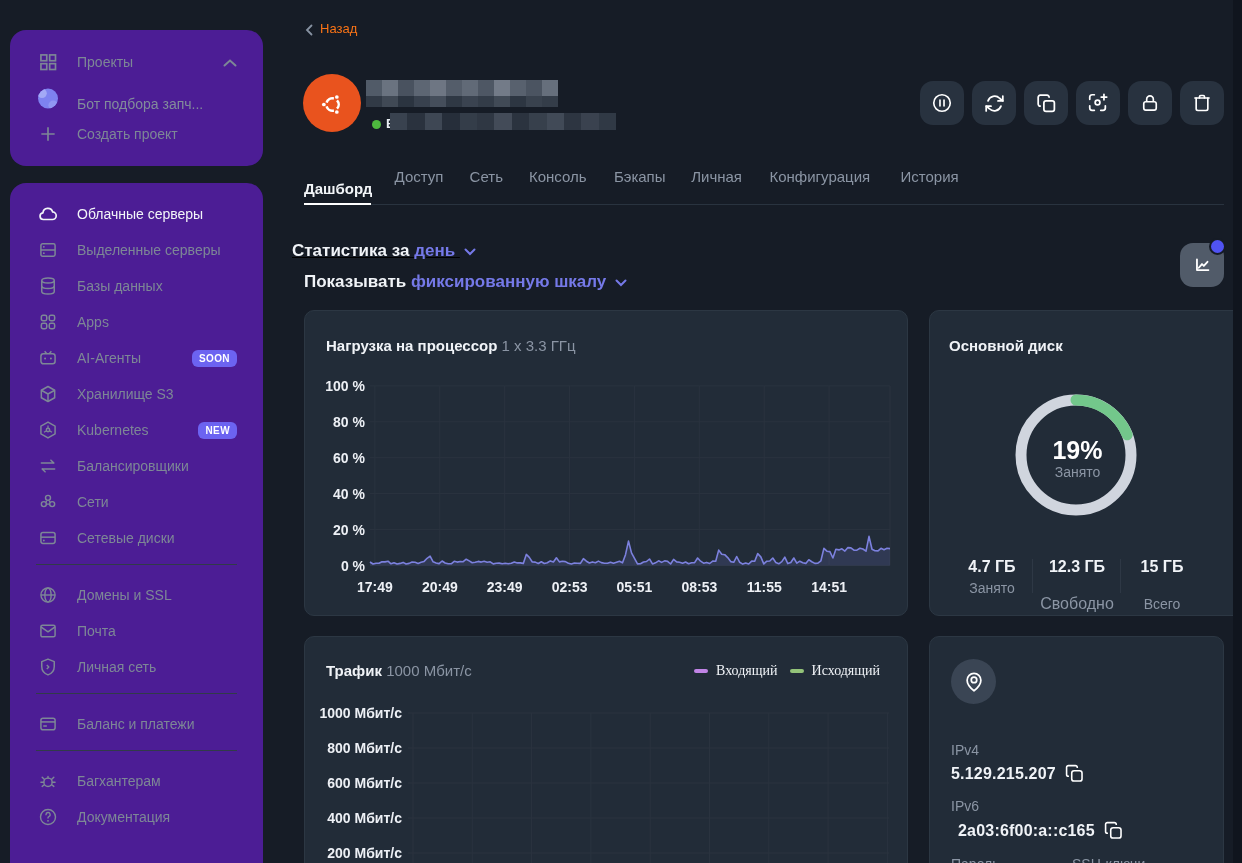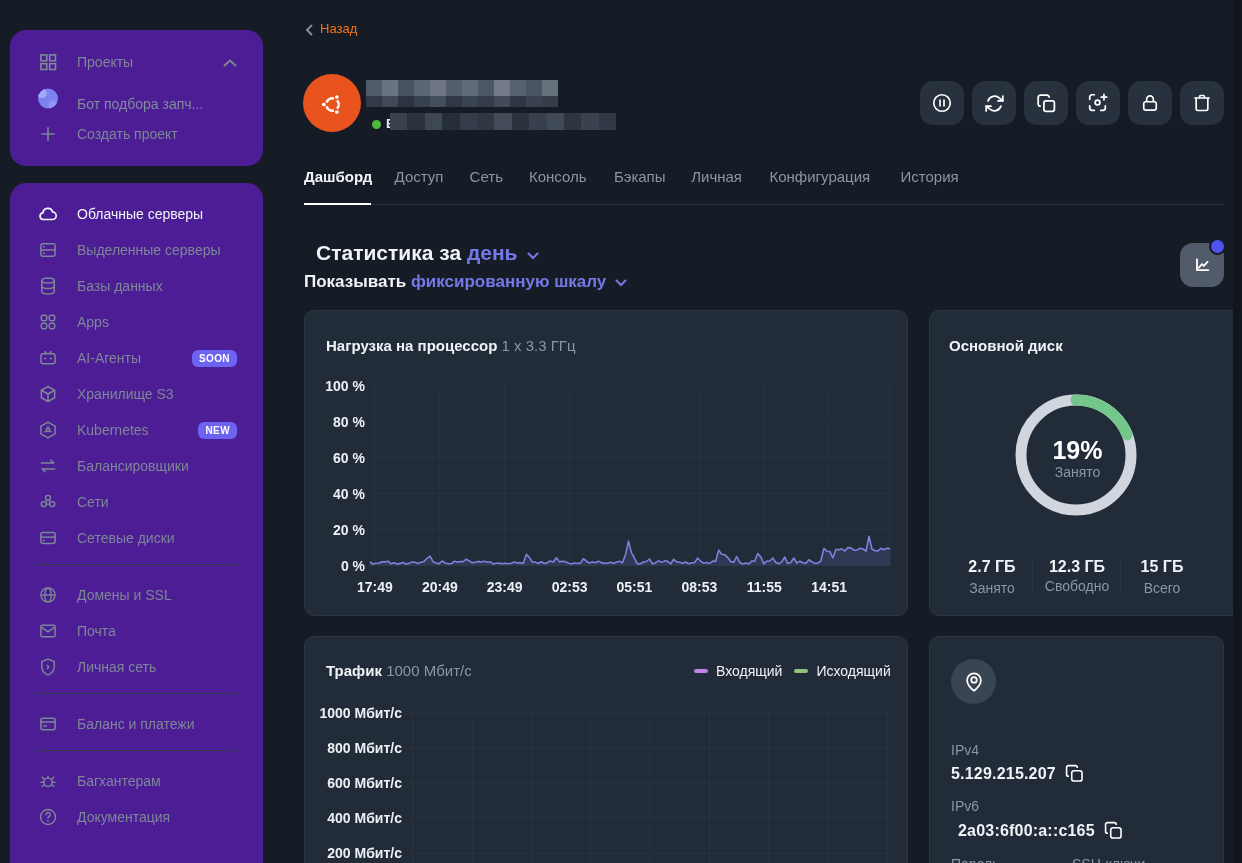--- a/index.html
+++ b/index.html
@@ -9,21 +9,21 @@
 .panel { position:absolute; background:#4c1d95; border-radius:16px; }
 .card { position:absolute; background:#222c38; border:1px solid #2c3743; border-radius:10px; }
 .srow { display:flex; align-items:center; height:36px; padding:0 26px 0 28px; color:#7d8796; font-size:14px; }
 .srow .ic { width:20px; height:20px; margin-right:19px; flex:0 0 20px; display:flex; align-items:center; justify-content:center; }
 .srow .ic svg { display:block; }
 .srow.active { color:#f2f5f8; }
 .badge { margin-left:auto; background:#6c63f1; color:#fff; font-size:10px; font-weight:bold; letter-spacing:.4px; padding:3px 7px; border-radius:6px; }
 .sdivider { height:1px; background:#313b48; margin:8px 26px 12px; }
 .btn { position:absolute; width:44px; height:44px; background:#28323f; border-radius:13px; display:flex; align-items:center; justify-content:center; }
 .tab { color:#8b95a4; font-size:15px; }
-.tab.on { color:#f2f5f8; font-weight:bold; }
+.tab.on { color:#f2f5f8; font-weight:bold;margin-top:12px; }
 .wt { color:#f0f3f7; }
 .gy { color:#8b95a4; }
 .pp { color:#7579e8; }
 </style>
 </head>
 <body>
 <div id="stage">
 
   <div class="panel" style="left:10px; top:30px; width:253px; height:136px; padding-top:14px;">
     <div class="srow"><span class="ic">
@@ -300,21 +300,21 @@
   <span class="tab abs" style="left:394.6px; top:168px;">Доступ</span>
   <span class="tab abs" style="left:469.6px; top:168px;">Сеть</span>
   <span class="tab abs" style="left:528.9px; top:168px;">Консоль</span>
   <span class="tab abs" style="left:613.9px; top:168px;">Бэкапы</span>
   <span class="tab abs" style="left:691.2px; top:168px;">Личная</span>
   <span class="tab abs" style="left:769.5px; top:168px;">Конфигурация</span>
   <span class="tab abs" style="left:900.5px; top:168px;">История</span>
   <div class="abs" style="left:304px; top:204px; width:920px; height:1px; background:#29333f;"></div>
   <div class="abs" style="left:304px; top:203px; width:67px; height:2px; background:#fff;"></div>
 
-  <div class="abs" style="left:316px; top:241px; font-size:21px; font-weight:bold;">
+  <div class="abs" style="left:292px; top:241px; font-size:17px; font-weight:bold;text-decoration:underline;">
     <span class="wt">Статистика за </span><span class="pp">день</span>
     <svg width="12" height="8" viewBox="0 0 12 8" fill="none" stroke="#7579e8" stroke-width="2" stroke-linecap="round" style="margin-left:4px;">
         <path d="M1.5 1.5L6 6l4.5-4.5"></path>
       </svg>
   </div>
   <div class="abs" style="left:304px; top:272px; font-size:17px; font-weight:bold;">
     <span class="wt">Показывать </span><span class="pp">фиксированную шкалу</span>
     <svg width="12" height="8" viewBox="0 0 12 8" fill="none" stroke="#7579e8" stroke-width="2" stroke-linecap="round" style="margin-left:4px;">
         <path d="M1.5 1.5L6 6l4.5-4.5"></path>
       </svg>
@@ -359,38 +359,38 @@
 
   <div class="card" style="left:929px; top:310px; width:334px; height:306px;">
     <div class="abs" style="left:19px; top:26px; font-size:15px; font-weight:bold;"><span class="wt" style="font-weight:bold;">Основной диск</span></div>
     <svg class="abs" style="left:85px; top:83px;" width="122" height="122" viewBox="0 0 122 122">
       <circle cx="61" cy="61" r="55" fill="none" stroke="#d0d5de" stroke-width="11"></circle>
       <circle cx="61" cy="61" r="55" fill="none" stroke="#73c78b" stroke-width="11" stroke-linecap="round" stroke-dasharray="65.66 279.9" transform="rotate(-90 61 61)"></circle>
     </svg>
     <div class="abs" style="left:0; top:125px; width:295px; text-align:center; color:#fff; font-size:25px; font-weight:bold;">19%</div>
     <div class="abs" style="left:0; top:153px; width:295px; text-align:center; color:#8b95a4; font-size:14px;">Занято</div>
     <div class="abs" style="left:20px; top:247px; width:84px; text-align:center;">
-      <div class="wt" style="font-size:16px; font-weight:bold;">2.7 ГБ</div>
+      <div class="wt" style="font-size:16px; font-weight:bold;">4.7 ГБ</div>
       <div class="gy" style="font-size:14px; margin-top:4px;">Занято</div>
     </div>
     <div class="abs" style="left:104px; top:247px; width:86px; text-align:center;">
       <div class="wt" style="font-size:16px; font-weight:bold;">12.3 ГБ</div>
-      <div class="gy" style="font-size:14px; margin-top:2px;">Свободно</div>
+      <div class="gy" style="font-size:16px; margin-top:19px;">Свободно</div>
     </div>
     <div class="abs" style="left:190px; top:247px; width:84px; text-align:center;">
       <div class="wt" style="font-size:16px; font-weight:bold;">15 ГБ</div>
-      <div class="gy" style="font-size:14px; margin-top:4px;">Всего</div>
+      <div class="gy" style="font-size:14px; margin-top:20px;">Всего</div>
     </div>
     <div class="abs" style="left:102px; top:248px; width:1px; height:34px; background:#2e3845;"></div>
     <div class="abs" style="left:190px; top:248px; width:1px; height:34px; background:#2e3845;"></div>
   </div>
 
   <div class="card" style="left:304px; top:636px; width:604px; height:280px;">
     <div class="abs" style="left:21px; top:25px; font-size:15px;"><span class="wt" style="font-weight:bold;">Трафик</span> <span class="gy">1000 Мбит/с</span></div>
-    <div class="abs" style="left:389px; top:26px; display:flex; align-items:center; font-size:14px;">
+    <div class="abs" style="left:389px; top:26px; display:flex; align-items:center; font-size:14px;font-family:Liberation Serif, serif;">
       <span style="width:14px;height:4px;border-radius:2px;background:#c184e6;"></span>
       <span class="wt" style="margin-left:8px;">Входящий</span>
       <span style="width:14px;height:4px;border-radius:2px;background:#93c379;margin-left:12px;"></span>
       <span class="wt" style="margin-left:8px;">Исходящий</span>
     </div>
     <svg class="abs" style="left:0; top:0;" width="602" height="280" viewBox="0 0 602 280">
       <g stroke="#2a333f" stroke-width="1">
         <path d="M103 76H584M103 111H584M103 146H584M103 181H584M103 216H584"></path>
         <path d="M108 76V280M167.3 76V280M226.6 76V280M285.9 76V280M345.2 76V280M404.5 76V280M463.8 76V280M523.1 76V280M582.4 76V280"></path>
       </g>

